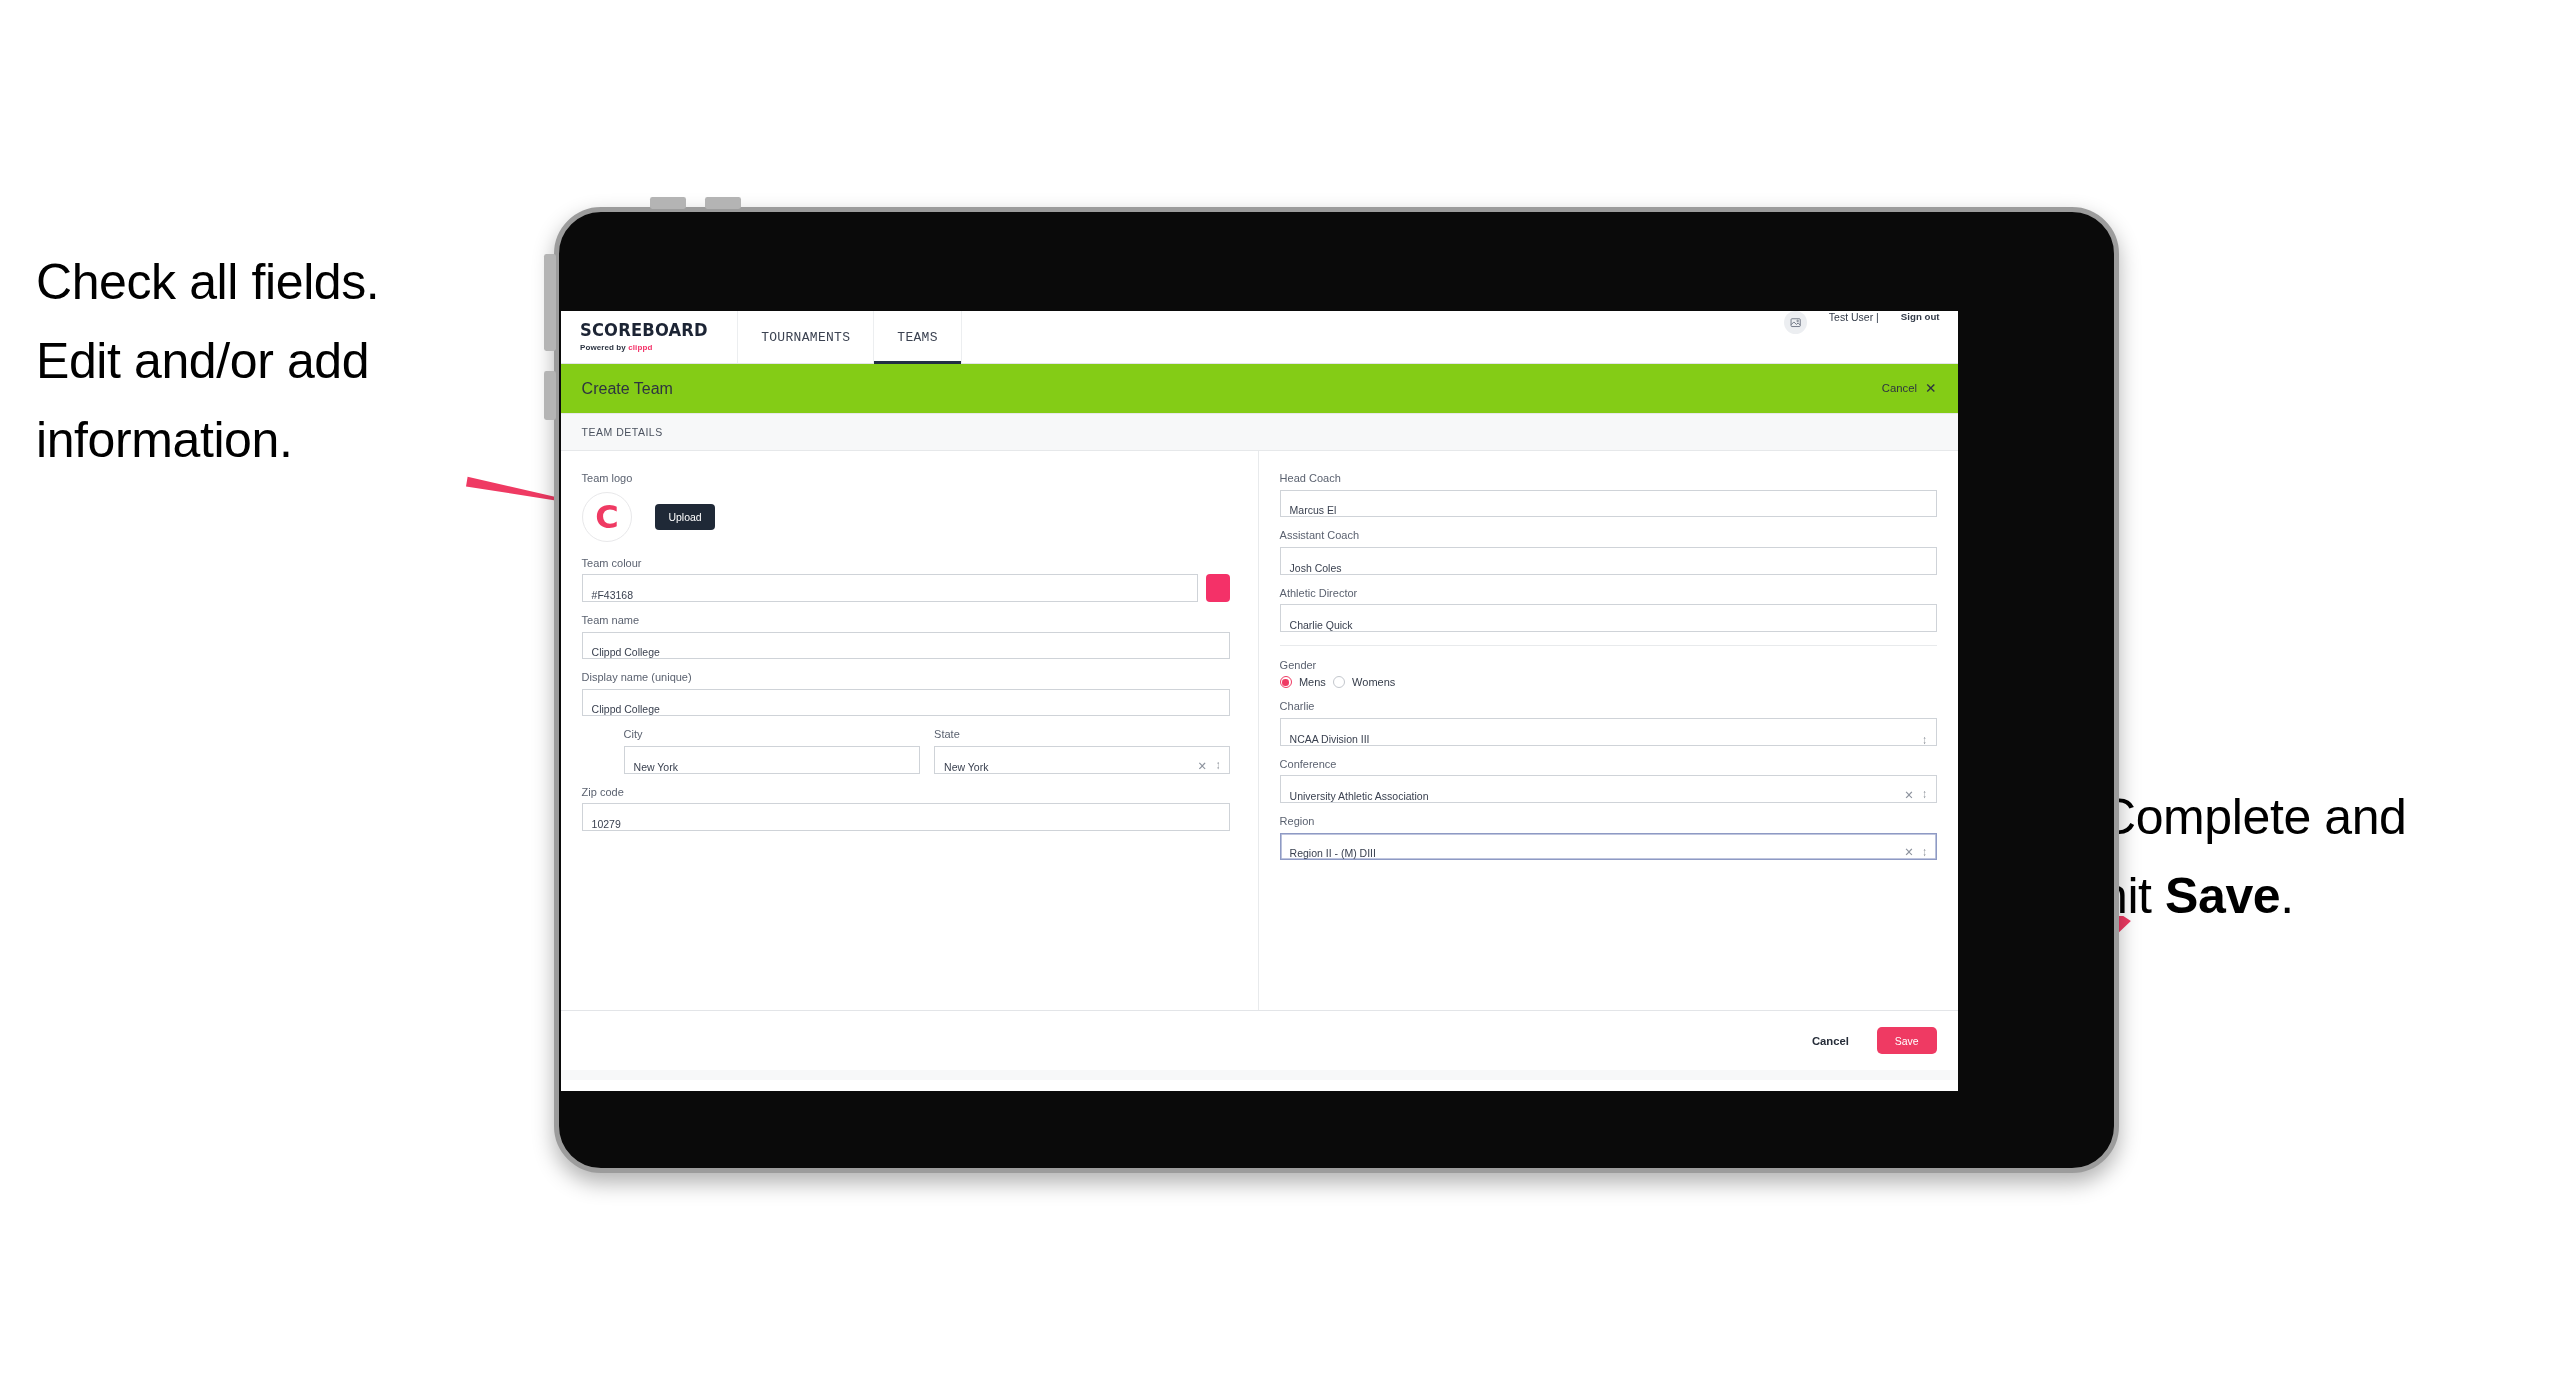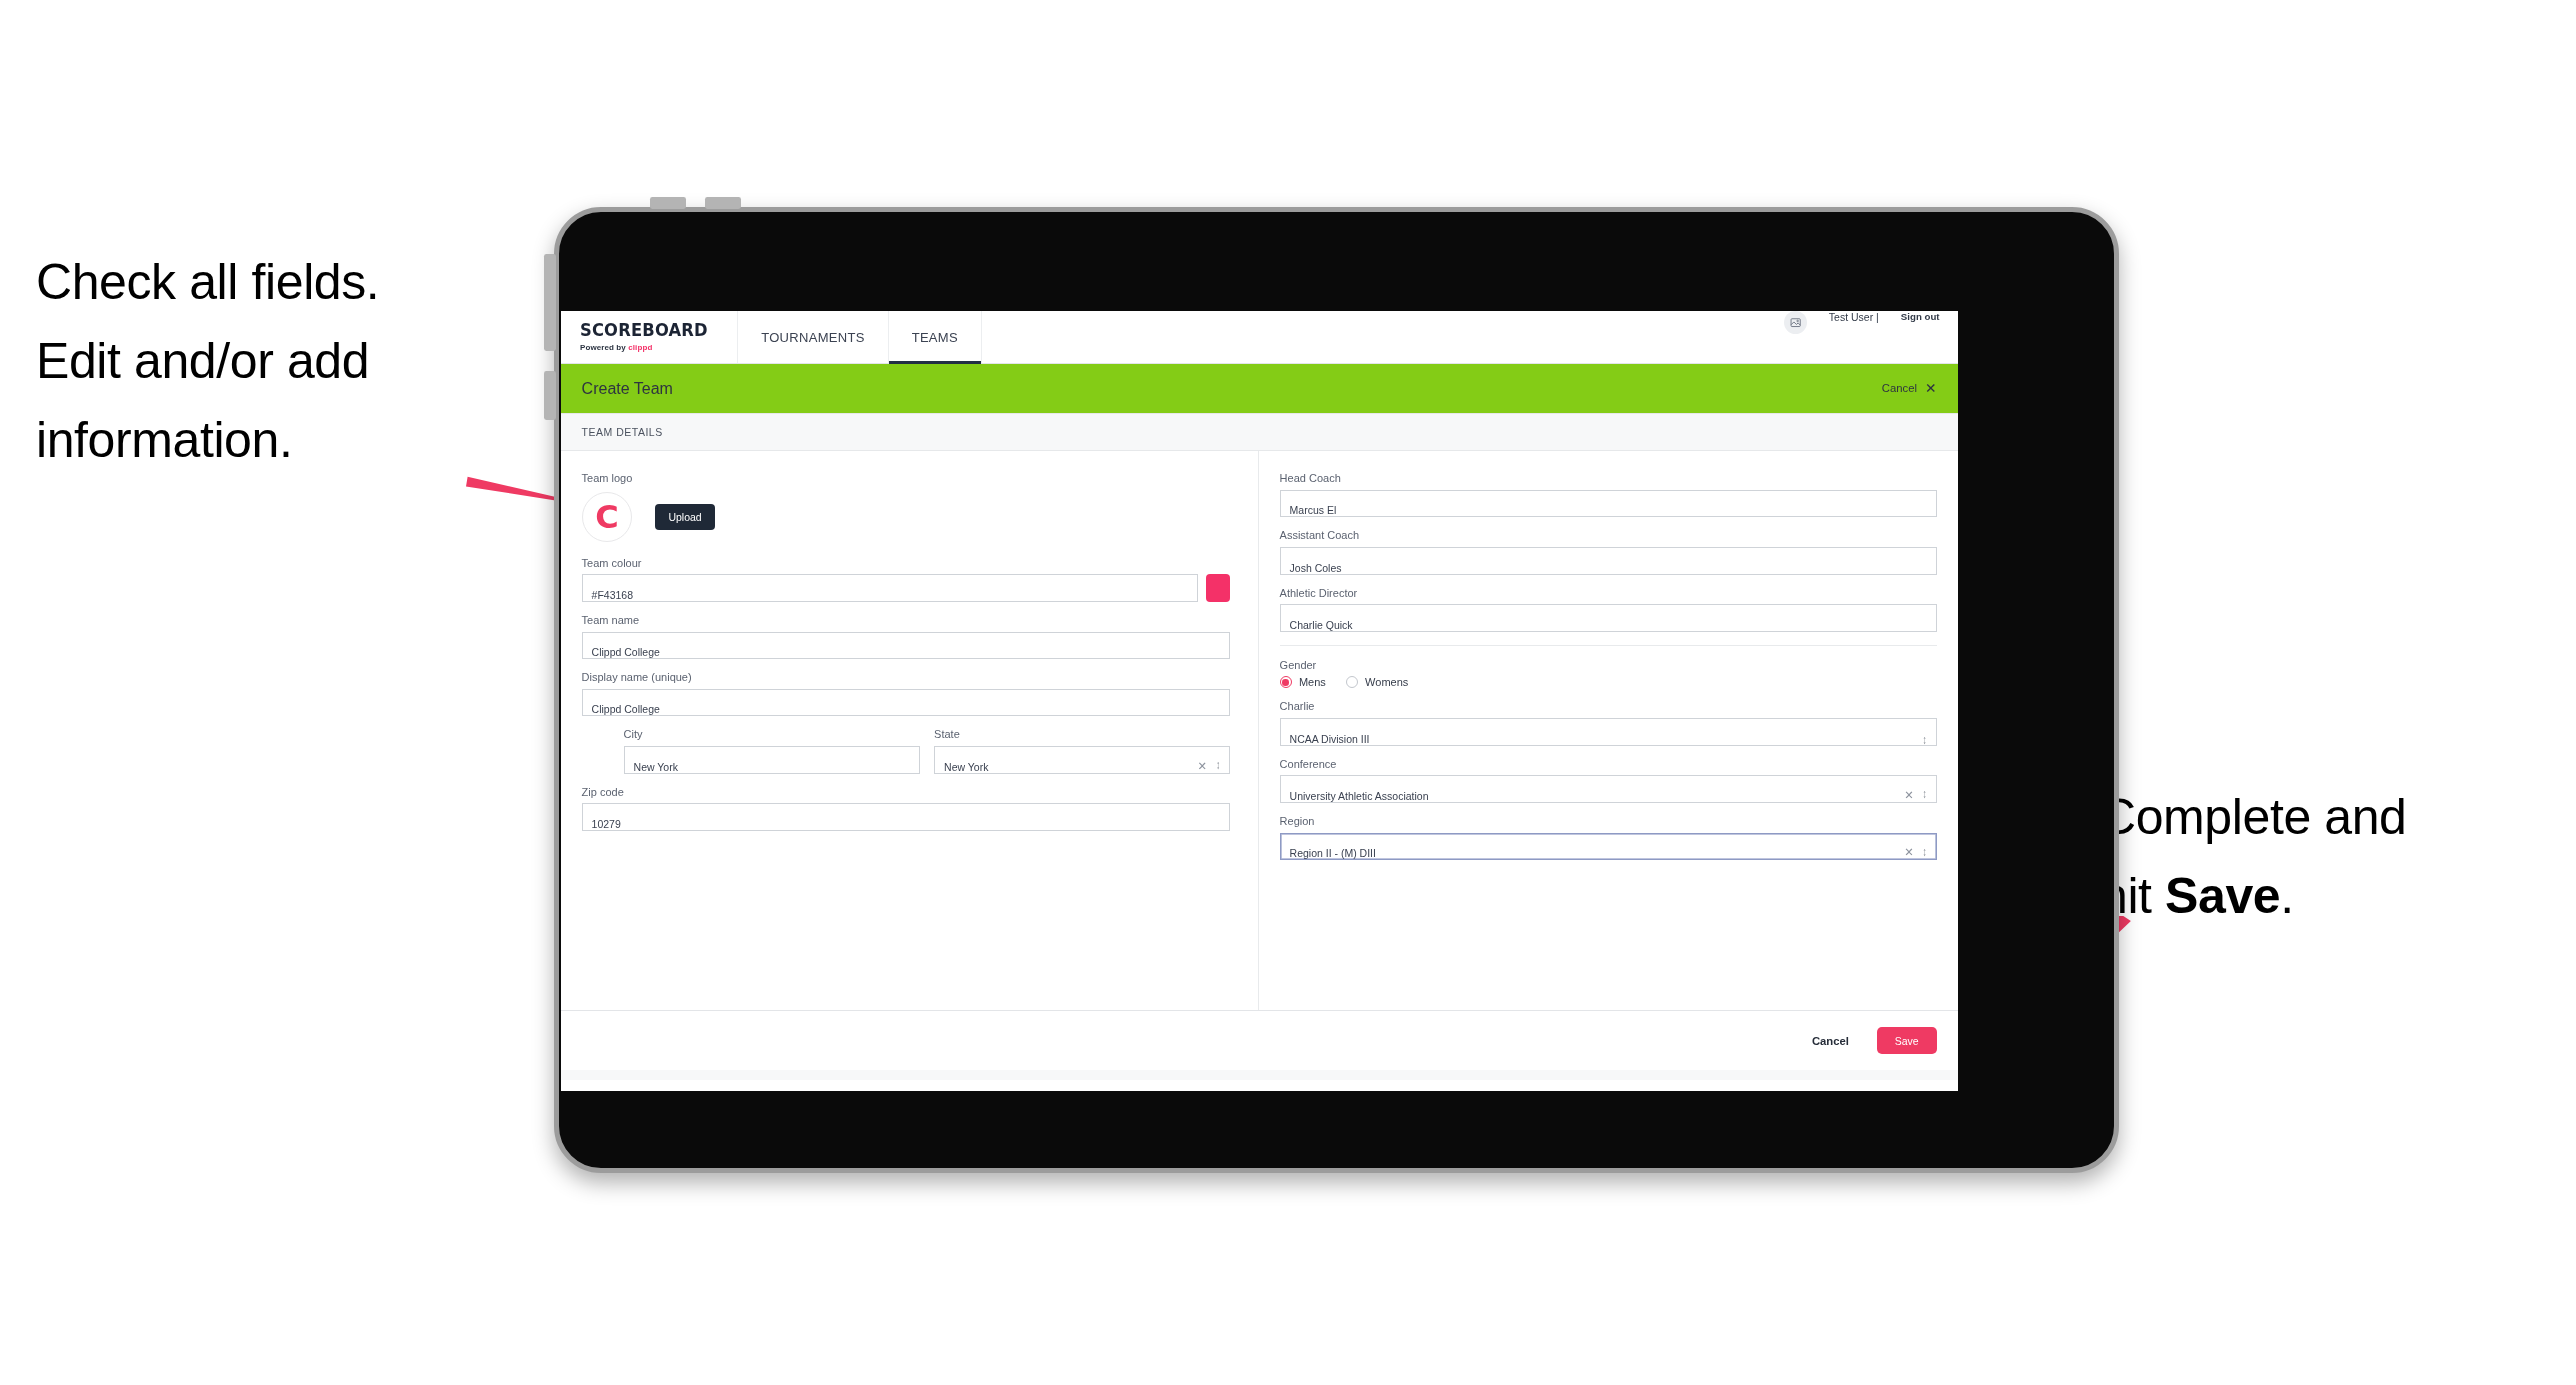--- a/index.html
+++ b/index.html
@@ -78,20 +78,21 @@
     transform-origin: left center;
   }
   #brand-sub { font-size: 8px; color:#2c3442; margin-top:3.2px; font-weight:700; letter-spacing:0.1px;}
   #brand-sub .pink { color:#f43168; }
 
   .navtab {
     display:flex; align-items:center; padding: 0 23px;
     font-size: 13px; color:#3b4251; letter-spacing: 0.3px;
     border-right: 0.8px solid #eceef0; position: relative;
     font-weight: 400;
+    font-family: Liberation Mono, monospace;
   }
   .navtab.active::after {
     content:""; position:absolute; left:0; right:0; bottom:-0.8px;
     height:3.2px; background:#232f45;
   }
 
   #user-area {
     margin-left:auto; display:flex; align-items:flex-start;
     gap: 22px; padding-right: 18px;
   }
@@ -160,21 +161,21 @@
   #colour-row { display:flex; align-items:stretch; gap: 8px; }
   #colour-row .inp { flex:1; }
   #colour-swatch { width: 24px; height:27.6px; border-radius:4px; background:#e8traded;}
   #colour-swatch { background:#ef3a63; }
 
   
   .row2 { display:flex; gap: 14.6px; padding-left: 42px; }
   .row2 > .fld { flex:1; margin-bottom:12px; }
 
   
-  #gender-row { display:flex; align-items:center; gap: 20px; margin-top: 1.6px; margin-bottom: 3.2px;}
+  #gender-row { display:flex; align-items:center; gap: 7px; margin-top: 1.6px; margin-bottom: 3.2px;}
   .radio-wrap { display:flex; align-items:center; gap:7.3px; font-size: 11px; color:#353c4a; }
   .radio {
     width: 12px; height:12px; border-radius:50%;
     border:1.2px solid #c3c7cd; display:flex; align-items:center; justify-content:center;
   }
   .radio.on { border-color:#ef3a63; }
   .radio.on::after { content:""; width:6.5px; height:6.5px; border-radius:50%; background:#ef3a63; }
 
   .hsep { height:0.8px; background:#e8eaec; margin: 13px 0 13px 0; }
 

